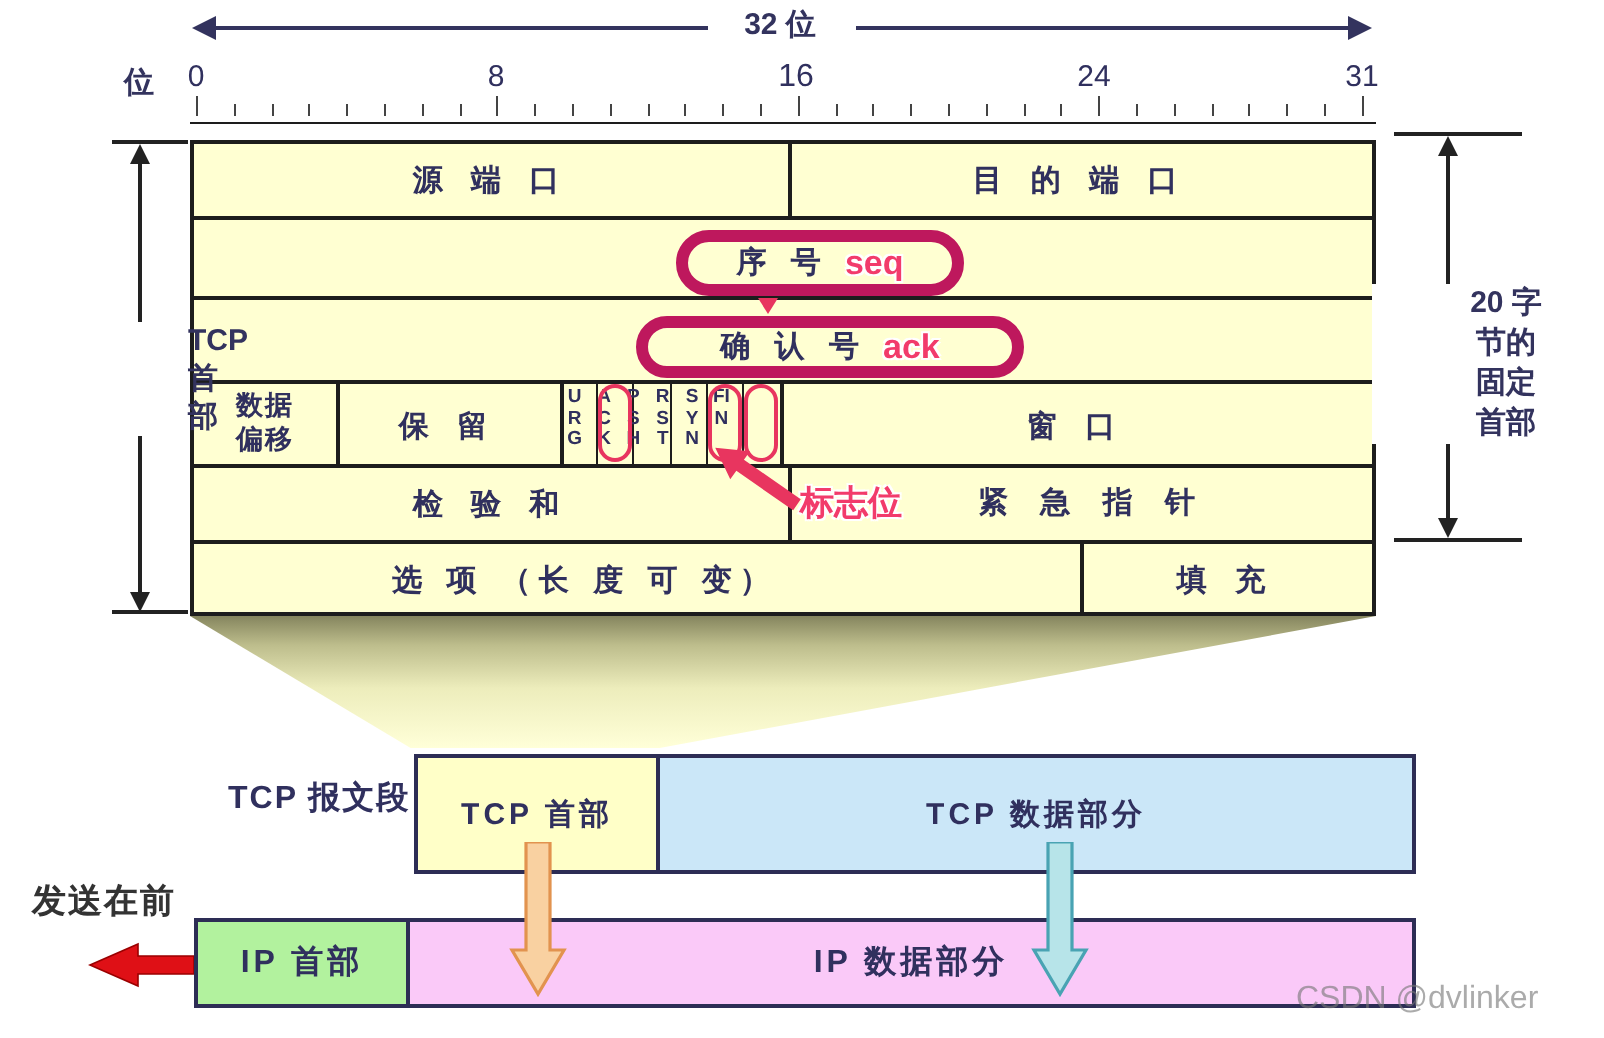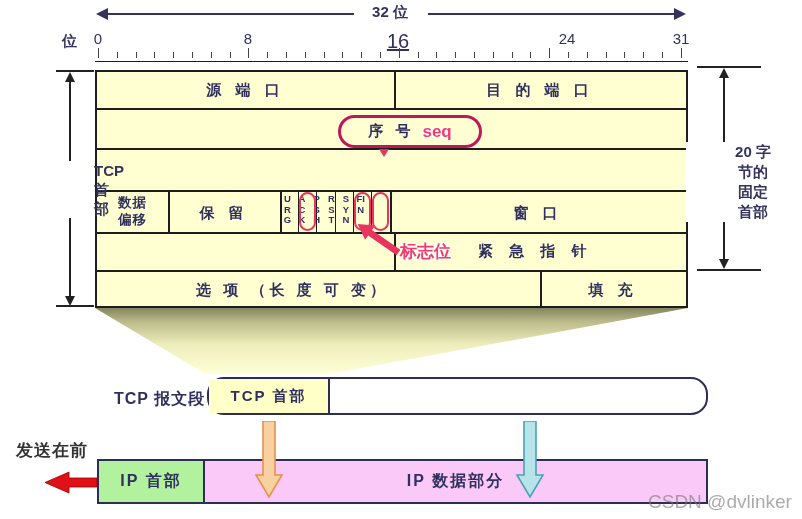--- a/index.html
+++ b/index.html
@@ -18,54 +18,54 @@
   
   .vcap { position:absolute; height:2px; background:#222; }
   .vbar { position:absolute; width:2px; background:#222; }
   .tri-up   { width:0; height:0; border-left:5px solid transparent; border-right:5px solid transparent; border-bottom:10px solid #222; }
   .tri-down { width:0; height:0; border-left:5px solid transparent; border-right:5px solid transparent; border-top:10px solid #222; }
   .tri-down-red { width:0; height:0; border-left:5px solid transparent; border-right:5px solid transparent; border-top:8px solid #E8355F; }
   
   #tcp-table { position:absolute; left:95px; top:70px; width:593px; height:238px;
     background:#FFFFD2; border:2px solid #1d1d1d; }
   .cell-label { position:absolute; text-align:center; font-size:15px; letter-spacing:5px; white-space:nowrap; }
-  .red-oval { position:absolute; border:3px solid #be185d; border-radius:18px;
+  .red-oval { position:absolute; border:6px solid #be185d; border-radius:18px;
     display:flex; align-items:center; justify-content:center; gap:8px; background:transparent; }
   .red-tag { font-weight:bold; font-size:17px; color:#F23B6B;
     text-shadow:-1px -1px 0 #fff,1px -1px 0 #fff,-1px 1px 0 #fff,1px 1px 0 #fff; letter-spacing:0; }
   .flag-cells { position:absolute; left:183px; top:118px; width:88px; height:42px; display:flex; }
   .flag-cell { flex:1; display:flex; align-items:flex-start; justify-content:center; padding-top:4px; }
   .flag-word { width:12px; word-break:break-all; font-size:9.5px; font-weight:bold; line-height:10.5px; text-align:center; letter-spacing:0; color:#30305E; }
   .flag-oval { position:absolute; width:17px; height:39px; border:2px solid #E8355F; border-radius:9px; top:120px; }
   .bracket-label { position:absolute; background:#ffffff; text-align:center; font-size:15px; font-weight:bold; line-height:19px; color:#33335E;padding-left:48px; }
   .box { position:absolute; border:2px solid #2d2d55; display:flex; }
   .box-cell { display:flex; align-items:center; justify-content:center; font-size:15px; font-weight:bold; color:#30305E; letter-spacing:2px; }
   #funnel { position:absolute; left:95px; top:308px; width:593px; height:66px;
     background:linear-gradient(180deg,#85855E 0%,#BDBD8C 22%,#EDEDBC 55%,#FFFFD8 100%);
     clip-path:polygon(0% 0%,100% 0%,39.6% 100%,18.6% 100%); }
-  .watermark { position:absolute; left:648px; top:491px; font-size:19px; color:rgba(120,120,120,0.62); letter-spacing:0; }
+  .watermark { position:absolute; left:648px; top:491px; font-size:16px; color:rgba(120,120,120,0.62); letter-spacing:0; }
   .tick { position:absolute; width:1px; height:6px; top:52px; background:#444; }
   .tick.major { top:48px; height:10px; }
 </style>
 </head>
 <body>
 
 <div id="stage">
 
   <div class="abs head-left" style="left:96px; top:8px;"></div>
   <div class="arrowline" style="left:106px; top:13px; width:248px;"></div>
   <div class="abs" style="left:352px; top:3px; width:76px; text-align:center; font-size:15px; font-weight:bold; color:#33335E;">32 位</div>
   <div class="arrowline" style="left:428px; top:13px; width:246px;"></div>
   <div class="abs head-right" style="left:674px; top:8px;"></div>
 
   <div class="abs" style="left:62px; top:32px; font-size:15px; font-weight:bold; color:#33335E;">位</div>
   <div class="abs" style="left:98px;  top:30px; transform:translateX(-50%); font-size:15px;">0</div>
   <div class="abs" style="left:248px; top:30px; transform:translateX(-50%); font-size:15px;">8</div>
-  <div class="abs" style="left:398px; top:30px; transform:translateX(-50%); font-size:20px;text-decoration:underline;">16</div>
-  <div class="abs" style="left:547px; top:30px; transform:translateX(-50%); font-size:15px;margin-left:20px;">24</div>
+  <div class="abs" style="left:398px; top:30px; transform:translateX(-50%); font-size:16px;">16</div>
+  <div class="abs" style="left:547px; top:30px; transform:translateX(-50%); font-size:15px;">24</div>
   <div class="abs" style="left:681px; top:30px; transform:translateX(-50%); font-size:15px;">31</div>
   <div id="ruler-ticks" class="abs" style="left:0; top:0; width:802px; height:62px;">
       <div class="tick major" style="left: 98px;"></div>
       <div class="tick" style="left: 116.8px;"></div>
       <div class="tick" style="left: 135.6px;"></div>
       <div class="tick" style="left: 154.4px;"></div>
       <div class="tick" style="left: 173.2px;"></div>
       <div class="tick" style="left: 192px;"></div>
       <div class="tick" style="left: 210.8px;"></div>
       <div class="tick" style="left: 229.6px;"></div>
@@ -118,20 +118,24 @@
 
     <div class="cell-label cjk" style="left:0; top:9px; width:297px;">源 端 口</div>
     <div class="cell-label cjk" style="left:297px; top:9px; width:292px;">目 的 端 口</div>
 
     <div class="red-oval" style="left:241px; top:43px; width:144px; height:33px;">
       <span class="cjk" style="font-size:15px; letter-spacing:4px;">序  号</span>
       <span class="red-tag">seq</span>
     </div>
     <div class="tri-down-red abs" style="left:282px; top:77px;"></div>
 
+    <div class="red-oval" style="left:221px; top:86px; width:194px; height:31px;">
+      <span class="cjk" style="font-size:15px; letter-spacing:4px;">确  认  号</span>
+      <span class="red-tag">ack</span>
+    </div>
 
     <div class="cell-label cjk" style="left:0; top:122px; width:71px; font-size:13.5px; letter-spacing:1px; line-height:17px;">
       <div>数据</div>
       <div>偏移</div>
     </div>
     <div class="cell-label cjk" style="left:71px; top:132px; width:112px;">保 留</div>
     <div class="flag-cells">
       <div class="flag-cell">
           <div class="flag-word">URG</div>
         </div>
@@ -149,21 +153,22 @@
         </div>
       <div class="flag-cell">
           <div class="flag-word">FIN</div>
         </div>
     </div>
     <div class="flag-oval" style="left:202px;"></div>
     <div class="flag-oval" style="left:257px;"></div>
     <div class="flag-oval" style="left:275px;"></div>
     <div class="cell-label cjk" style="left:293px; top:132px; width:296px;">窗 口</div>
 
-    <div class="abs" style="left:303px; top:168px; display:flex; align-items:center; gap:0;">
+    <div class="cell-label cjk" style="left:0; top:171px; width:297px;">检 验 和</div>
+    <div class="abs" style="left:303px; top:168px; display:flex; align-items:center; gap:11px;">
       <span class="red-tag">标志位</span>
       <span class="cjk" style="font-size:15px; letter-spacing:6px;margin-left:27px;">紧 急 指 针</span>
     </div>
 
     <div class="cell-label cjk" style="left:0; top:209px; width:391px; letter-spacing:4px;">选 项 （长 度 可 变）</div>
     <div class="cell-label cjk" style="left:443px; top:209px; width:146px;">填 充</div>
   </div>
 
   <svg class="abs" style="left:352px; top:222px;" width="54" height="38" viewBox="0 0 55 40">
     <polygon points="5,2 23.3,3.8 20.1,8.3 50,29.1 46,34.9 16.1,14.1 12.9,18.6" fill="#E8355F"></polygon>
@@ -185,22 +190,23 @@
   <div class="abs tri-up" style="left:719px; top:68px;"></div>
   <div class="abs tri-down" style="left:719px; top:259px;"></div>
   <div class="bracket-label" style="left:686px; top:142px; width:86px; line-height:20px;">
     <div>20 字节的</div>
     <div>固定首部</div>
   </div>
 
   <div id="funnel"></div>
 
   <div class="abs cjk" style="left:98px; top:389px; font-size:16px; letter-spacing:1px;margin-left:16px;">TCP 报文段</div>
-  <div class="box" style="left:207px; top:377px; width:501px; height:38px;border-radius:17px;">
+  <div class="box" style="left:207px; top:377px; width:501px; height:60px;">
     <div class="box-cell" style="width:121px; background:#FFFFC8; border-right:2px solid #2d2d55;">TCP 首部</div>
+    <div class="box-cell" style="flex:1; background:#CBE7F8;">TCP 数据部分</div>
   </div>
 
   <div class="abs cjk" style="left:16px; top:439px; font-size:17px; color:#333; letter-spacing:1px;">发送在前</div>
   <svg class="abs" style="left:44px; top:471px;" width="54" height="23" viewBox="0 0 54 23">
     <polygon points="1,11.5 25,1 25,7 53,7 53,16 25,16 25,22" fill="#DF1016" stroke="#9A0000" stroke-width="0.8"></polygon>
   </svg>
   <div class="box" style="left:97px; top:459px; width:611px; height:45px;">
     <div class="box-cell" style="width:106px; background:#B2F29E; border-right:2px solid #2d2d55; font-size:16px;">IP 首部</div>
     <div class="box-cell" style="flex:1; background:#FAC9F8; font-size:16px;">IP 数据部分</div>
   </div>

